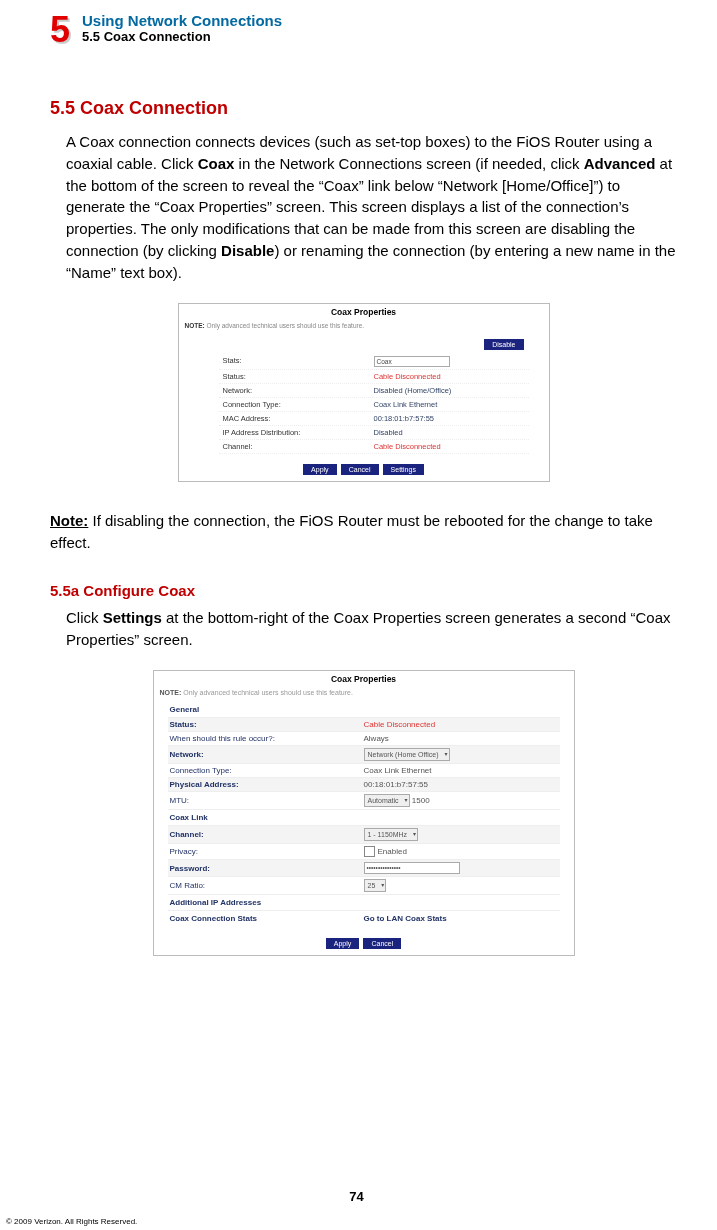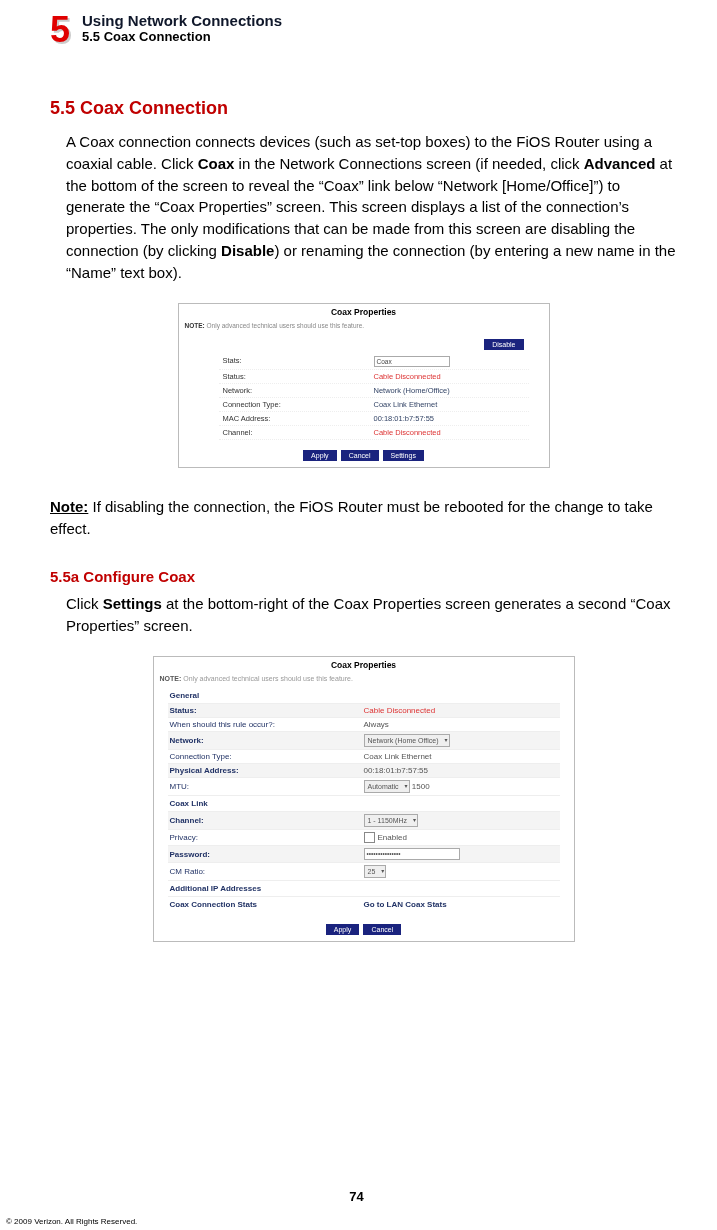--- a/index.html
+++ b/index.html
@@ -24,21 +24,21 @@
   .chapter-num {
     font-size: 36px;
     font-weight: 900;
     color: #e00000;
     text-shadow: 2px 2px 0 #ccc;
     line-height: 1;
   }
   .chapter-titles .chapter-title {
     font-size: 15px;
     font-weight: 900;
-    color: #0f172a;
+    color: #0369a1;
   }
   .chapter-titles .chapter-sub {
     font-size: 13px;
     font-weight: 700;
     color: #000;
   }
   .section-heading {
     color: #c00000;
     font-weight: 700;
     font-size: 18px;
@@ -249,29 +249,33 @@
       <div class="shot-row">
           <span class="k">Stats:</span>
           <span class="v"><span class="mini-input">Coax</span></span>
         </div>
       <div class="shot-row">
           <span class="k">Status:</span>
           <span class="v red">Cable Disconnected</span>
         </div>
       <div class="shot-row">
           <span class="k">Network:</span>
-          <span class="v blue">Network (Home/Office)</span>
+          <span class="v blue">Disabled (Home/Office)</span>
         </div>
       <div class="shot-row">
           <span class="k">Connection Type:</span>
           <span class="v blue">Coax Link Ethernet</span>
         </div>
       <div class="shot-row">
           <span class="k">MAC Address:</span>
           <span class="v blue">00:18:01:b7:57:55</span>
+        </div>
+      <div class="shot-row">
+          <span class="k">IP Address Distribution:</span>
+          <span class="v blue">Disabled</span>
         </div>
       <div class="shot-row">
           <span class="k">Channel:</span>
           <span class="v red">Cable Disconnected</span>
         </div>
     </div>
     <div class="shot-btn-row">
       <span class="mini-btn">Apply</span>
       <span class="mini-btn">Cancel</span>
       <span class="mini-btn">Settings</span>

